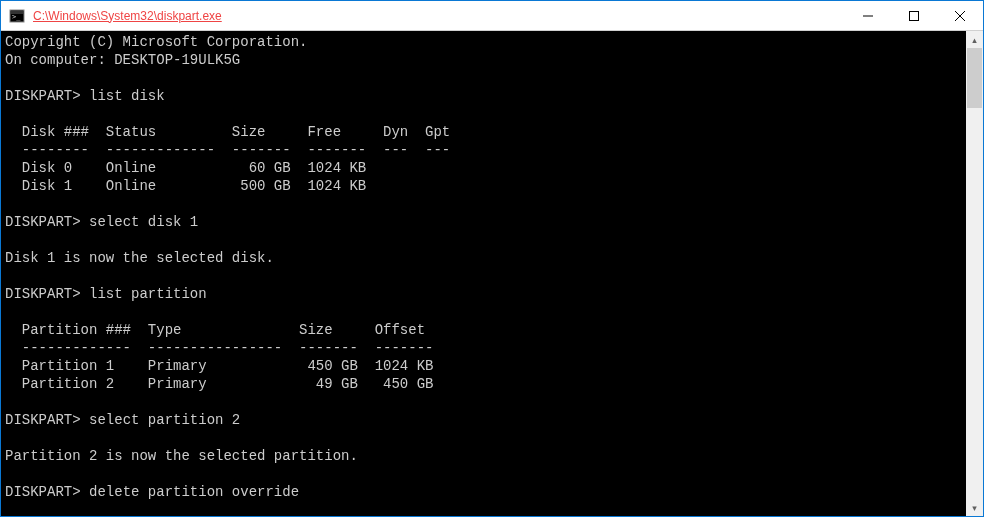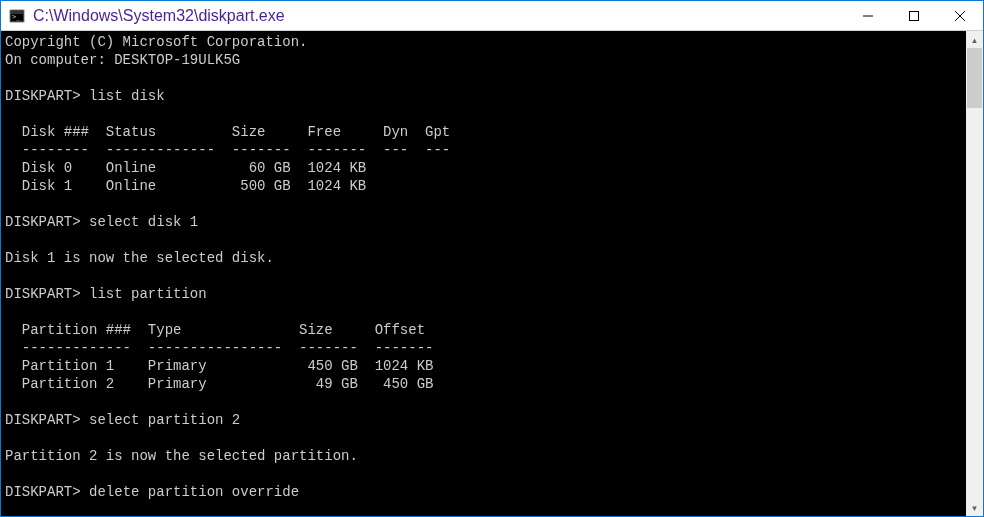--- a/index.html
+++ b/index.html
@@ -19,23 +19,24 @@
     border-bottom: 1px solid #d0d0d0;
   }
   .titlebar-icon {
     width: 16px;
     height: 16px;
     margin: 0 6px 0 8px;
     display: inline-block;
   }
   .titlebar-title {
     flex: 1;
-    font-size: 16px;
-    color: #4c1d95;
+    font-size: 12px;
+    color: #ef4444;
     padding-left: 2px;
+    text-decoration: underline;
   }
   .titlebar-buttons {
     display: flex;
     height: 100%;
   }
   .titlebar-btn {
     width: 46px;
     height: 100%;
     display: flex;
     align-items: center;

